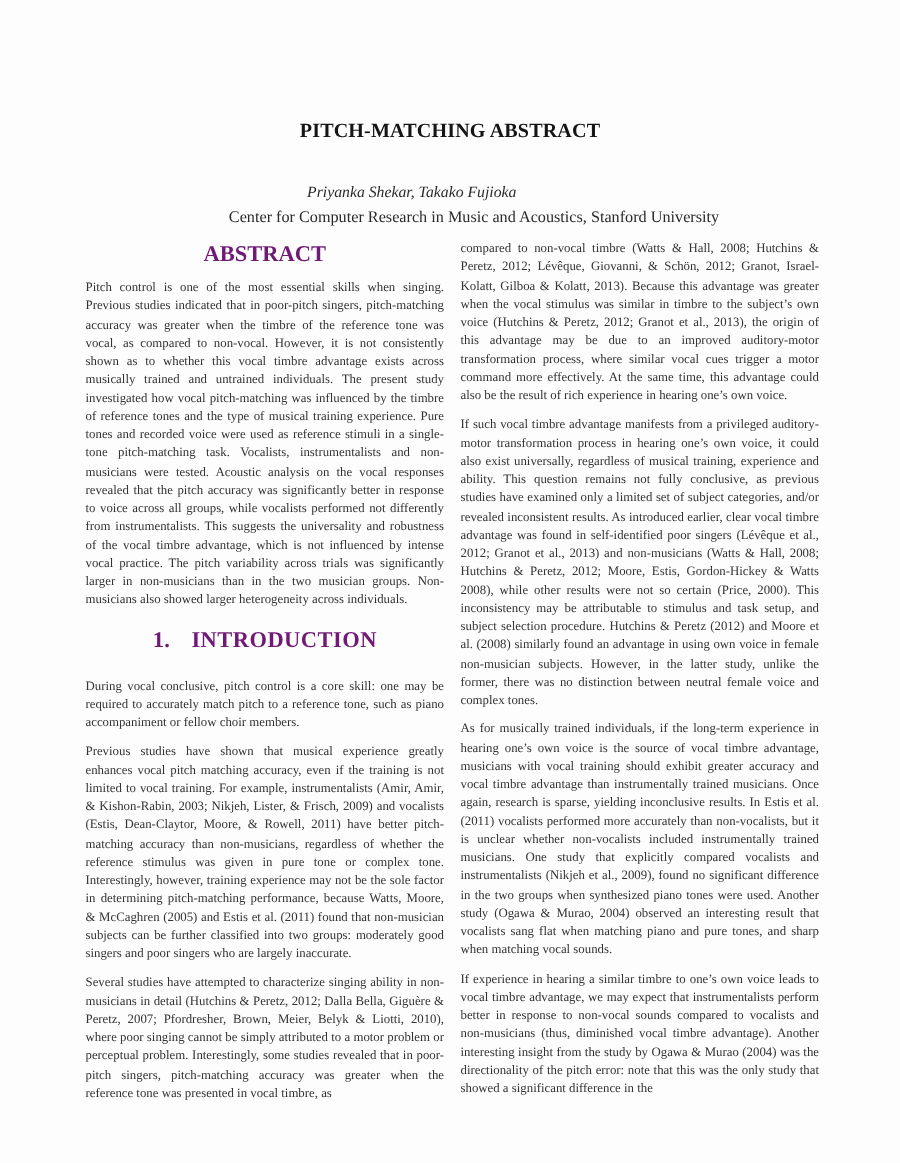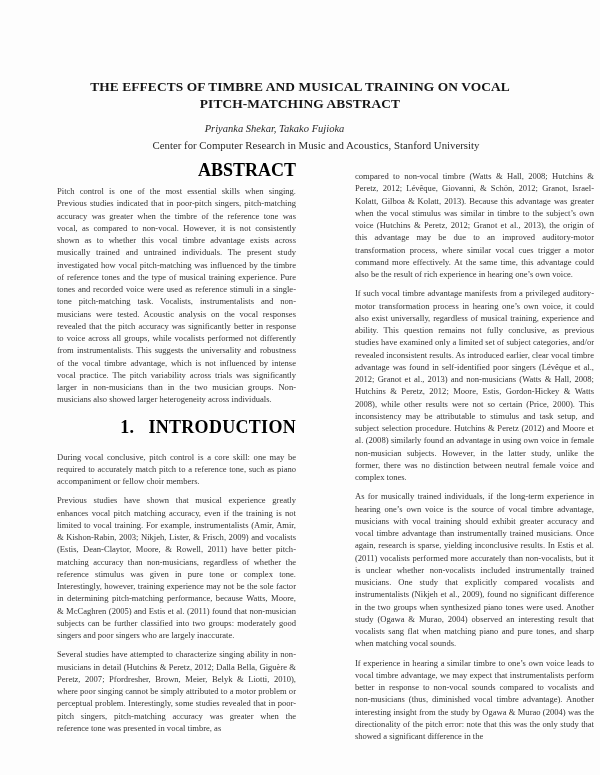--- a/index.html
+++ b/index.html
@@ -22,34 +22,33 @@
   .affil {
     position: absolute; left: 0; width: 600px; top: 139px;
     text-align: center; font-size: 10.8px; color: #2a2a2a; padding-left: 16px;
   }
   .col {
     position: absolute; top: 162px; width: 239px;
     font-size: 8.55px; line-height: 12.25px; text-align: justify;
     color: #333;
   }
   .col-left { left: 57px; }
-  .col-right { left: 307px; top: 170px; margin-left: 48px; }
+  .col-right { left: 307px; top: 159px; }
   .heading {
-    text-align: right; font-weight: bold; font-size: 18px;
-    color: #000000; margin: 0 0 7px 0; line-height: 16px;
+    text-align: center; font-weight: bold; font-size: 15px;
+    color: #701a75; margin: 0 0 7px 0; line-height: 16px;
   }
   .heading.intro { margin-top: 13px; margin-bottom: 16px; letter-spacing: 0.3px; }
   .heading .num { margin-right: 14px; }
   p { margin: 0 0 7px 0; }
 </style>
 </head>
 <body>
 
 <div class="title">
-  <div>THE EFFECTS OF TIMBRE AND MUSICAL TRAINING ON VOCAL</div>
   <div>PITCH-MATCHING ABSTRACT</div>
 </div>
 <div class="authors">Priyanka Shekar, Takako Fujioka</div>
 <div class="affil">Center for Computer Research in Music and Acoustics, Stanford University</div>
 
 <div class="col col-left">
   <div class="heading">ABSTRACT</div>
   <p>Pitch control is one of the most essential skills when singing. Previous studies indicated that in poor-pitch singers, pitch-matching accuracy was greater when the timbre of the reference tone was vocal, as compared to non-vocal. However, it is not consistently shown as to whether this vocal timbre advantage exists across musically trained and untrained individuals. The present study investigated how vocal pitch-matching was influenced by the timbre of reference tones and the type of musical training experience. Pure tones and recorded voice were used as reference stimuli in a single-tone pitch-matching task. Vocalists, instrumentalists and non-musicians were tested. Acoustic analysis on the vocal responses revealed that the pitch accuracy was significantly better in response to voice across all groups, while vocalists performed not differently from instrumentalists. This suggests the universality and robustness of the vocal timbre advantage, which is not influenced by intense vocal practice. The pitch variability across trials was significantly larger in non-musicians than in the two musician groups. Non-musicians also showed larger heterogeneity across individuals.</p>
   <div class="heading intro">
     <span class="num">1.</span><span>INTRODUCTION</span>

